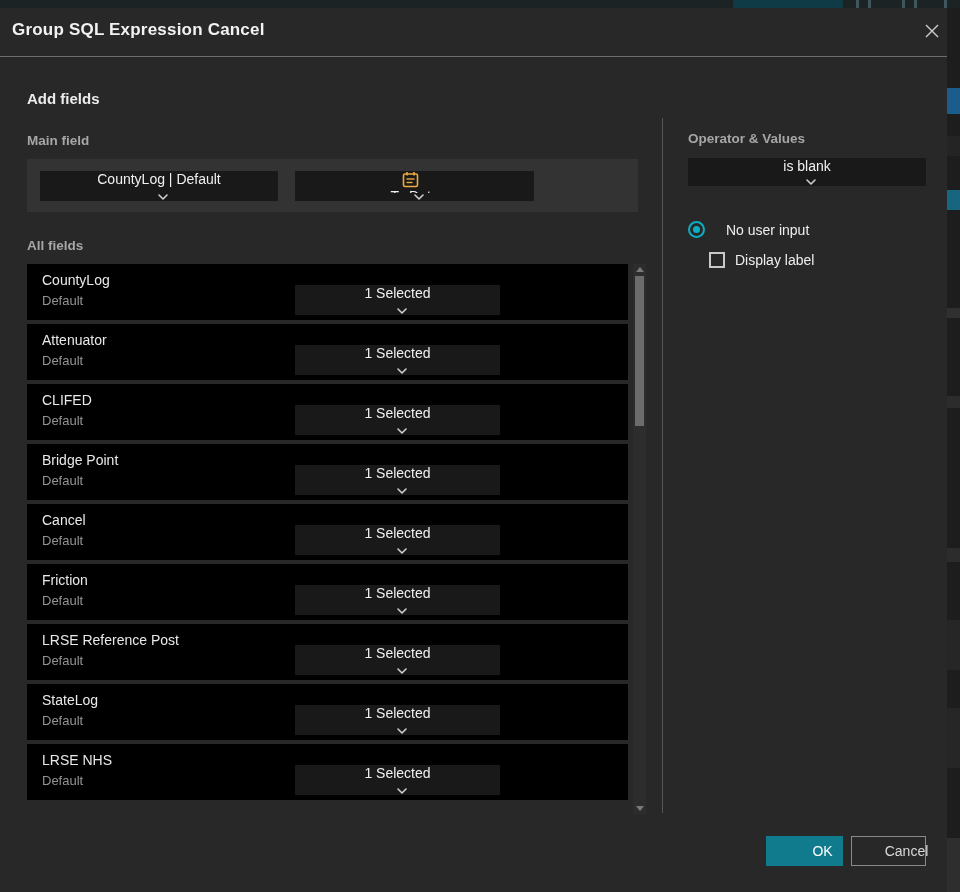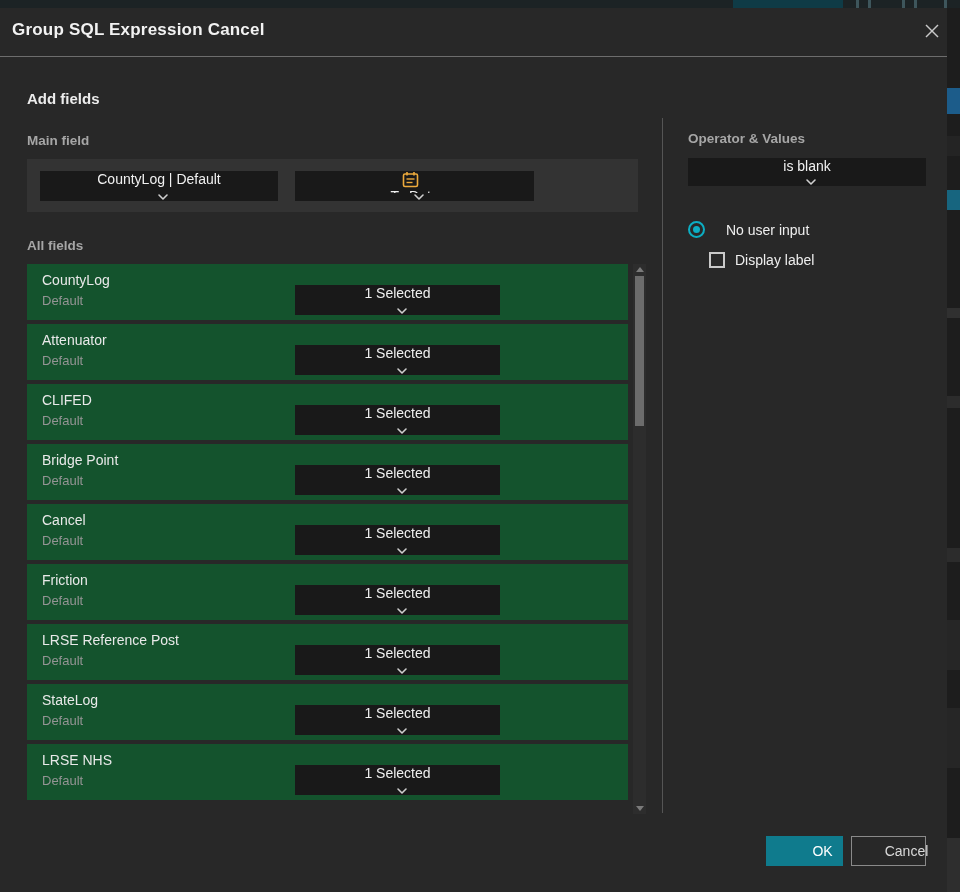--- a/index.html
+++ b/index.html
@@ -32,21 +32,21 @@
         display:flex; align-items:center; padding:0 10px; cursor:pointer;flex-direction:column; }
   .dd .dd-text { flex:1; white-space:nowrap; overflow:hidden; }
   .dd svg.chev { flex:none; margin-left:8px; }
   .chev polyline { fill:none; stroke:#cfcfcf; stroke-width:1.6; stroke-linecap:round; stroke-linejoin:round; }
   .dd-main-field { left:13px; top:12px; width:238px; }
   .dd-main-value { left:268px; top:12px; width:239px; }
   .cal-icon { flex:none; margin-right:9px; display:flex; }
 
   
   .fields-list { position:absolute; left:27px; top:256px; width:601px; }
-  .field-row { position:relative; width:601px; height:56px; background:#14532d; margin-bottom:4px; }
+  .field-row { position:relative; width:601px; height:56px; background:#000000; margin-bottom:4px; }
   .fr-name { position:absolute; left:15px; top:8px; font-size:14px; color:#e9e9e9; }
   .fr-sub  { position:absolute; left:15px; top:29px; font-size:13px; color:#949494; }
   .fr-dd   { left:268px; top:13px; width:205px;margin-top:8px; }
 
   
   .scrollbar { position:absolute; left:633px; top:256px; width:13px; height:550px; background:#2d2d2d; }
   .sb-arrow { position:absolute; left:3px; width:0; height:0; border-left:4px solid transparent; border-right:4px solid transparent; }
   .sb-up   { top:3px;  border-bottom:5px solid #7a7a7a; }
   .sb-down { bottom:3px; border-top:5px solid #7a7a7a; }
   .sb-thumb { position:absolute; left:2px; top:12px; width:9px; height:150px; background:#6c6c6c; }

